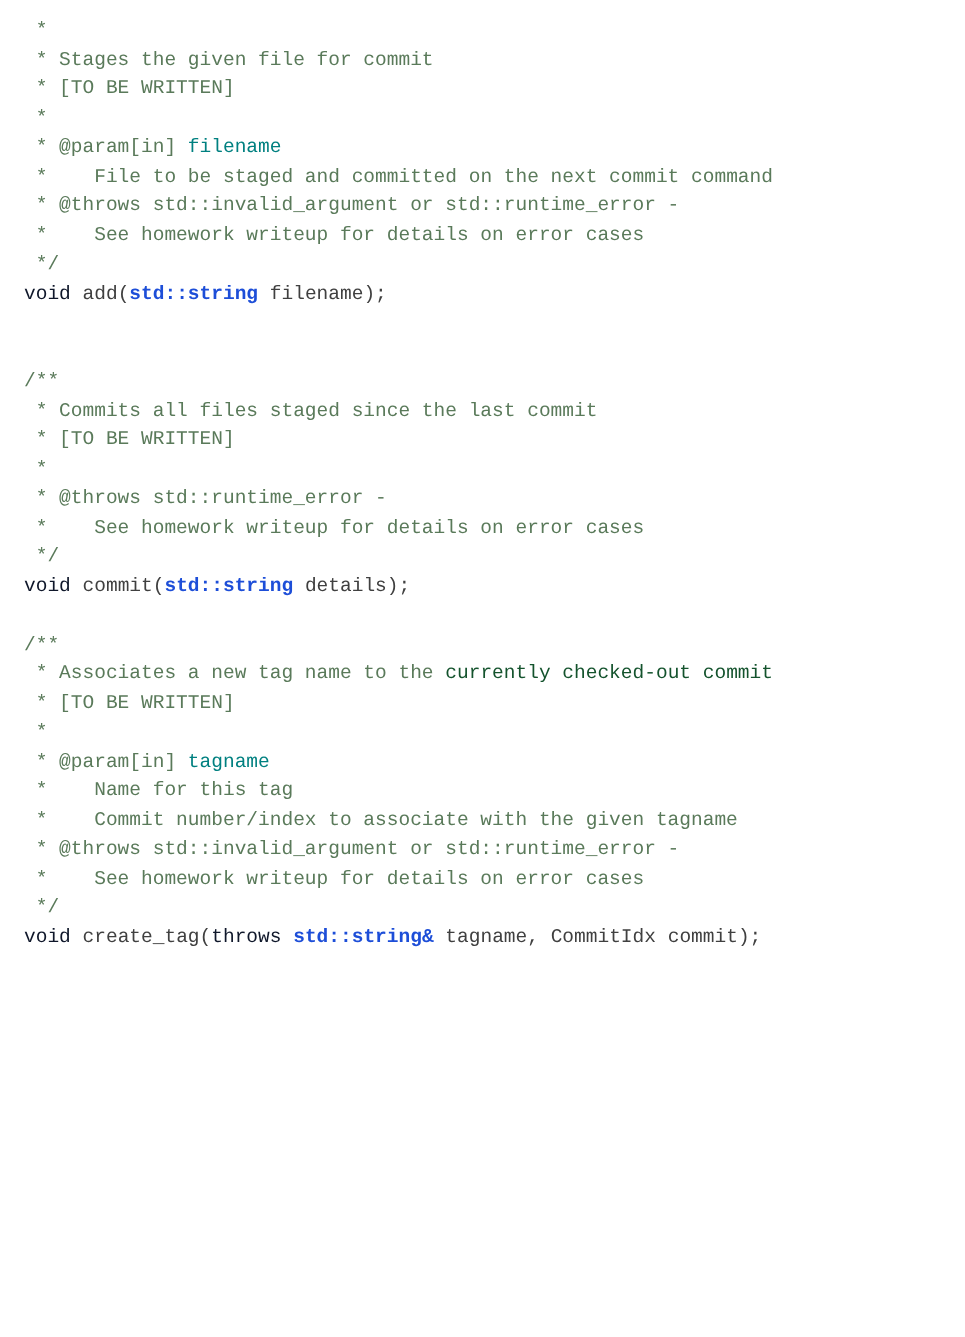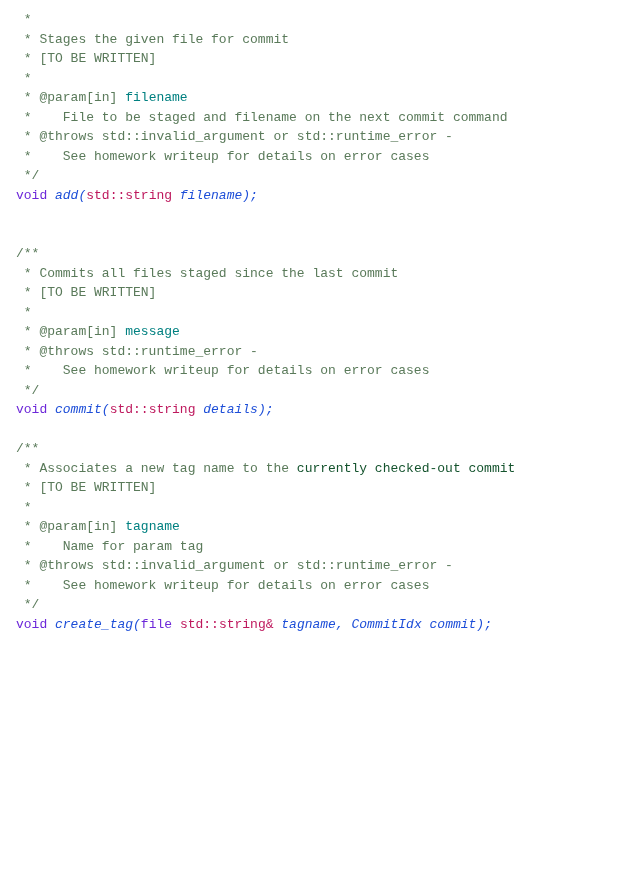--- a/index.html
+++ b/index.html
@@ -17,32 +17,31 @@
       padding: 10px 16px;
       width: 643px;
       min-height: 891px;
     }
 
     .comment {
       color: #5a7a5a;
     }
 
     .keyword {
-      color: #6d28d9;
+      color: #0f172a;
       font-weight: normal;
     }
 
     .type {
-      color: #be185d;
-      font-weight: normal;
+      color: #1d4ed8;
+      font-weight: bold;
     }
 
     .func-name {
-      color: #1d4ed8;
-      font-style: italic;
+      color: #404040;
     }
 
     .param-name {
       color: #008080;
     }
 
     .highlight-blue {
       color: #14532d;
     }
 
@@ -56,64 +55,64 @@
 
 <div>
 
   
   <div>
     <span class="code-line comment"> *</span>
     <span class="code-line comment"> * Stages the given file for commit</span>
     <span class="code-line comment"> * [TO BE WRITTEN]</span>
     <span class="code-line comment"> *</span>
     <span class="code-line"><span class="comment"> * @param</span><span class="comment">[in]</span><span class="param-name"> filename</span></span>
-    <span class="code-line"><span class="comment"> *    File to be staged </span><span class="comment">and</span><span class="comment"> filename on the next commit </span><span class="comment">command</span></span>
+    <span class="code-line"><span class="comment"> *    File to be staged </span><span class="comment">and</span><span class="comment"> committed on the next commit </span><span class="comment">command</span></span>
     <span class="code-line comment"> * @throws std::invalid_argument or std::runtime_error -</span>
     <span class="code-line comment"> *    See homework writeup for details on error cases</span>
     <span class="code-line comment"> */</span>
   </div>
 
   
   <div>
     <span class="code-line"><span class="keyword">void</span><span class="func-name"> add(</span><span class="type">std::string</span><span class="func-name"> filename);</span></span>
   </div>
 
   <br>
   <br>
 
   
   <div>
     <span class="code-line comment">/**</span>
     <span class="code-line comment"> * Commits all files staged since the last commit</span>
     <span class="code-line comment"> * [TO BE WRITTEN]</span>
     <span class="code-line comment"> *</span>
-    <span class="code-line"><span class="comment"> * @param</span><span class="comment">[in]</span><span class="param-name"> message</span></span>
     <span class="code-line comment"> * @throws std::runtime_error -</span>
     <span class="code-line comment"> *    See homework writeup for details on error cases</span>
     <span class="code-line comment"> */</span>
   </div>
 
   
   <div>
     <span class="code-line"><span class="keyword">void</span><span class="func-name"> commit(</span><span class="type">std::string</span><span class="func-name"> details);</span></span>
   </div>
 
   <br>
 
   
   <div>
     <span class="code-line comment">/**</span>
     <span class="code-line"><span class="comment"> * Associates a new tag name to the </span><span class="highlight-blue">currently checked-out commit</span></span>
     <span class="code-line comment"> * [TO BE WRITTEN]</span>
     <span class="code-line comment"> *</span>
     <span class="code-line"><span class="comment"> * @param</span><span class="comment">[in]</span><span class="param-name"> tagname</span></span>
-    <span class="code-line comment"> *    Name for param tag</span>
+    <span class="code-line comment"> *    Name for this tag</span>
+    <span class="code-line comment"> *    Commit number/index to associate with the given tagname</span>
     <span class="code-line comment"> * @throws std::invalid_argument or std::runtime_error -</span>
     <span class="code-line comment"> *    See homework writeup for details on error cases</span>
     <span class="code-line comment"> */</span>
   </div>
 
   
   <div>
-    <span class="code-line"><span class="keyword">void</span><span class="func-name"> create_tag(</span><span class="keyword">file</span><span class="func-name"> </span><span class="type">std::string&amp;</span><span class="func-name"> tagname, CommitIdx commit);</span></span>
+    <span class="code-line"><span class="keyword">void</span><span class="func-name"> create_tag(</span><span class="keyword">throws</span><span class="func-name"> </span><span class="type">std::string&amp;</span><span class="func-name"> tagname, CommitIdx commit);</span></span>
   </div>
 
 </div>
 
 </body></html>

